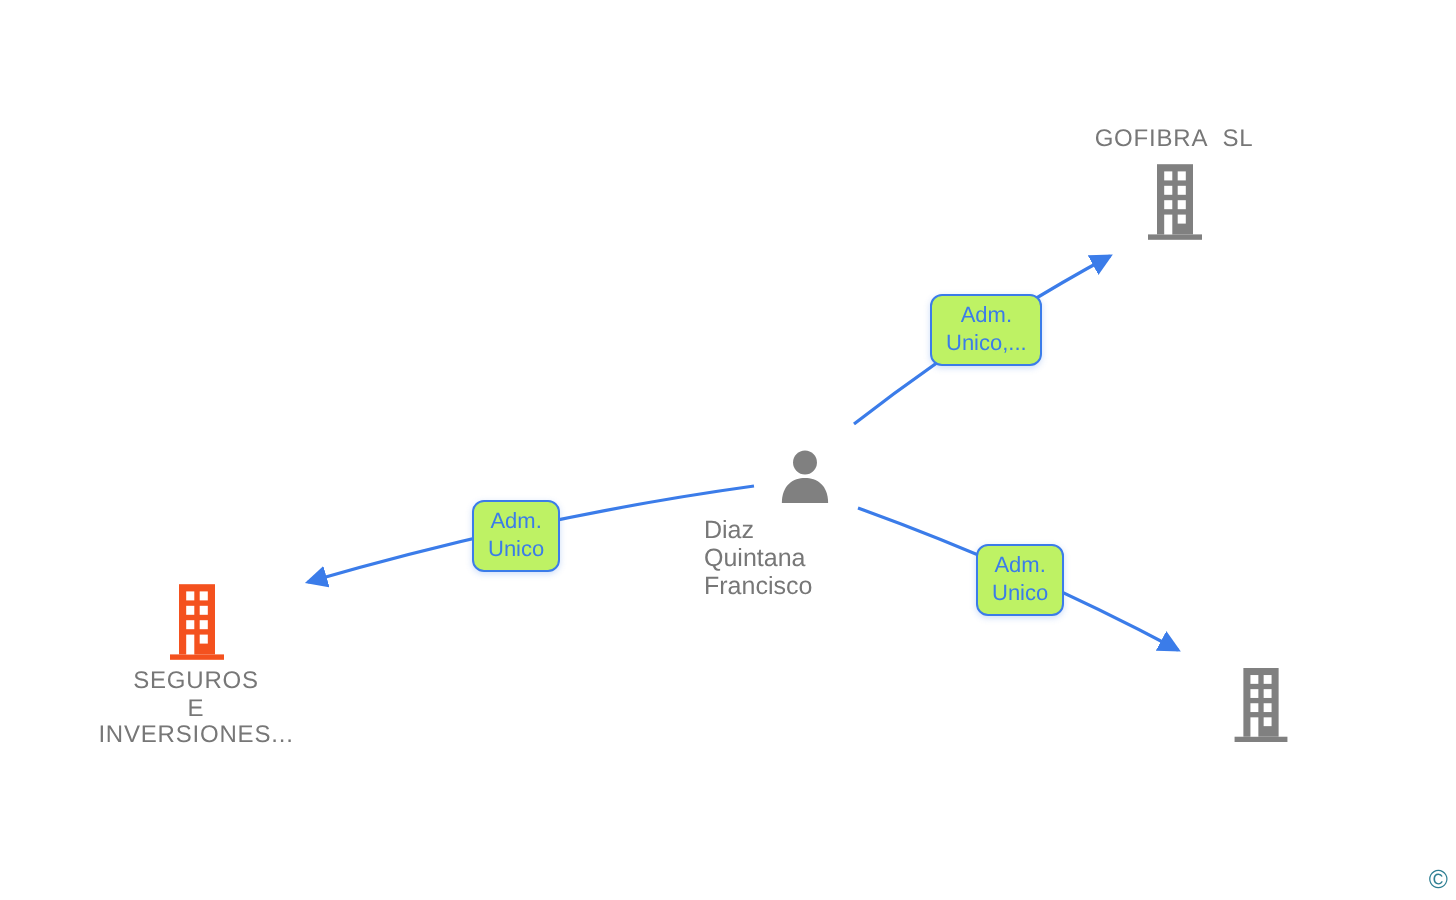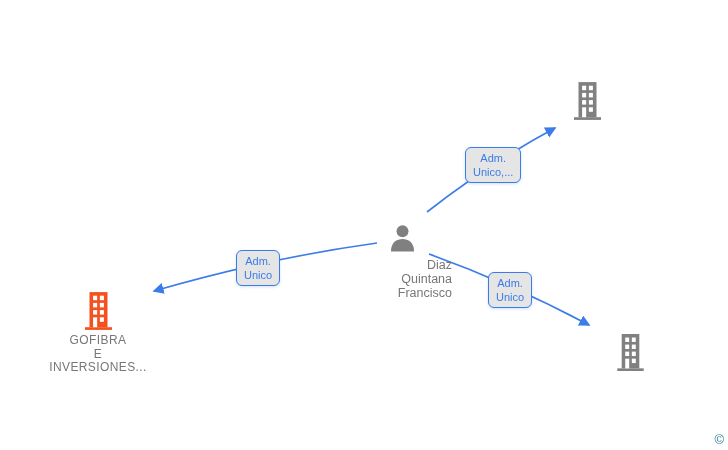--- a/index.html
+++ b/index.html
@@ -5,27 +5,27 @@
   html,body{margin:0;padding:0;background:#fff;}
   .canvas{
     position:relative;width:728px;height:450px;background:#ffffff;overflow:hidden;
     font-family:"Liberation Sans","DejaVu Sans",sans-serif;
   }
   .edges{position:absolute;left:0;top:0;width:728px;height:450px;}
   .edge{stroke:var(--edge_blue,#3b7ce9);stroke-width:1.6;fill:none;}
   .arrowhead{fill:var(--edge_blue,#3b7ce9);}
   .company-label{position:absolute;text-align:center;color:var(--text_gray,#777777);
     font-size:12px;line-height:13.5px;white-space:pre-line;word-spacing:4px;letter-spacing:.4px;}
-  .person-label{position:absolute;text-align:right;color:var(--text_gray,#777777);
+  .person-label{position:absolute;text-align:left;color:var(--text_gray,#777777);
     font-size:12.5px;line-height:14px;white-space:pre-line;}
   .icon-gray{color:var(--icon_gray,#808080);}
   .icon-orange{color:var(--icon_orange,#f4511e);}
   .edge-label{
     position:absolute;box-sizing:border-box;text-align:center;
-    background:#e5e5e5;border:1.5px solid var(--edge_blue,#3b7ce9);border-radius:6px;
+    background:#bef264;border:1.5px solid var(--edge_blue,#3b7ce9);border-radius:6px;
     color:var(--edge_blue,#3b7ce9);font-size:11px;line-height:14px;
     padding:3px 7px;white-space:pre-line;
     box-shadow:0 1px 3px rgba(59,124,233,.25);
   }
   .footer{
     position:absolute;right:4px;bottom:3px;display:flex;align-items:baseline;gap:3px;
   }
   .copy{color:var(--logo_teal,#2e7f93);font-size:13px;}
   .brand{font-family:"DejaVu Serif","Liberation Serif",serif;font-style:italic;font-size:15px;}
   .brand-e{color:var(--logo_blue,#3981bd);font-size:17px;}
@@ -41,20 +41,21 @@
     <defs>
       <marker id="arrow" markerWidth="9" markerHeight="8" refX="6" refY="3.5" orient="auto">
         <path class="arrowhead" d="M0,0 L7,3.5 L0,7 Z"></path>
       </marker>
     </defs>
     <path class="edge" d="M 427 212 Q 490 163 555 128" marker-end="url(#arrow)"></path>
     <path class="edge" d="M 377 243 Q 268 258 154 291" marker-end="url(#arrow)"></path>
     <path class="edge" d="M 429 254 Q 512 284 589 325" marker-end="url(#arrow)"></path>
   </svg>
 
+  <div class="company-label abs" style="left:517px;top:63px;width:140px;">GOFIBRA SL</div>
   <div class="abs" style="left:574px;top:82px;">
     <span>
       <svg class="icon-gray" width="27" height="38" viewBox="0 0 30 42">
         <rect x="0" y="39" width="30" height="3" fill="currentColor"></rect>
         <rect x="5" y="0" width="20" height="39" fill="currentColor"></rect>
         <g fill="#ffffff">
           <rect x="9" y="4" width="4.5" height="5"></rect>
             <rect x="16.5" y="4" width="4.5" height="5"></rect>
           <rect x="9" y="12" width="4.5" height="5"></rect>
             <rect x="16.5" y="12" width="4.5" height="5"></rect>
@@ -90,21 +91,21 @@
           <rect x="9" y="12" width="4.5" height="5"></rect>
             <rect x="16.5" y="12" width="4.5" height="5"></rect>
           <rect x="9" y="20" width="4.5" height="5"></rect>
             <rect x="16.5" y="20" width="4.5" height="5"></rect>
           <rect x="9" y="28" width="4.5" height="11"></rect>
             <rect x="16.5" y="28" width="4.5" height="5"></rect>
         </g>
       </svg>
     </span>
   </div>
-  <div class="company-label" style="left:28px;top:334px;width:140px;">GOFIBRA
+  <div class="company-label" style="left:28px;top:334px;width:140px;">SEGUROS
 E
 INVERSIONES...</div>
 
   <div class="abs" style="left:617px;top:334px;">
     <span>
       <svg class="icon-gray" width="27" height="37" viewBox="0 0 30 42">
         <rect x="0" y="39" width="30" height="3" fill="currentColor"></rect>
         <rect x="5" y="0" width="20" height="39" fill="currentColor"></rect>
         <g fill="#ffffff">
           <rect x="9" y="4" width="4.5" height="5"></rect>

